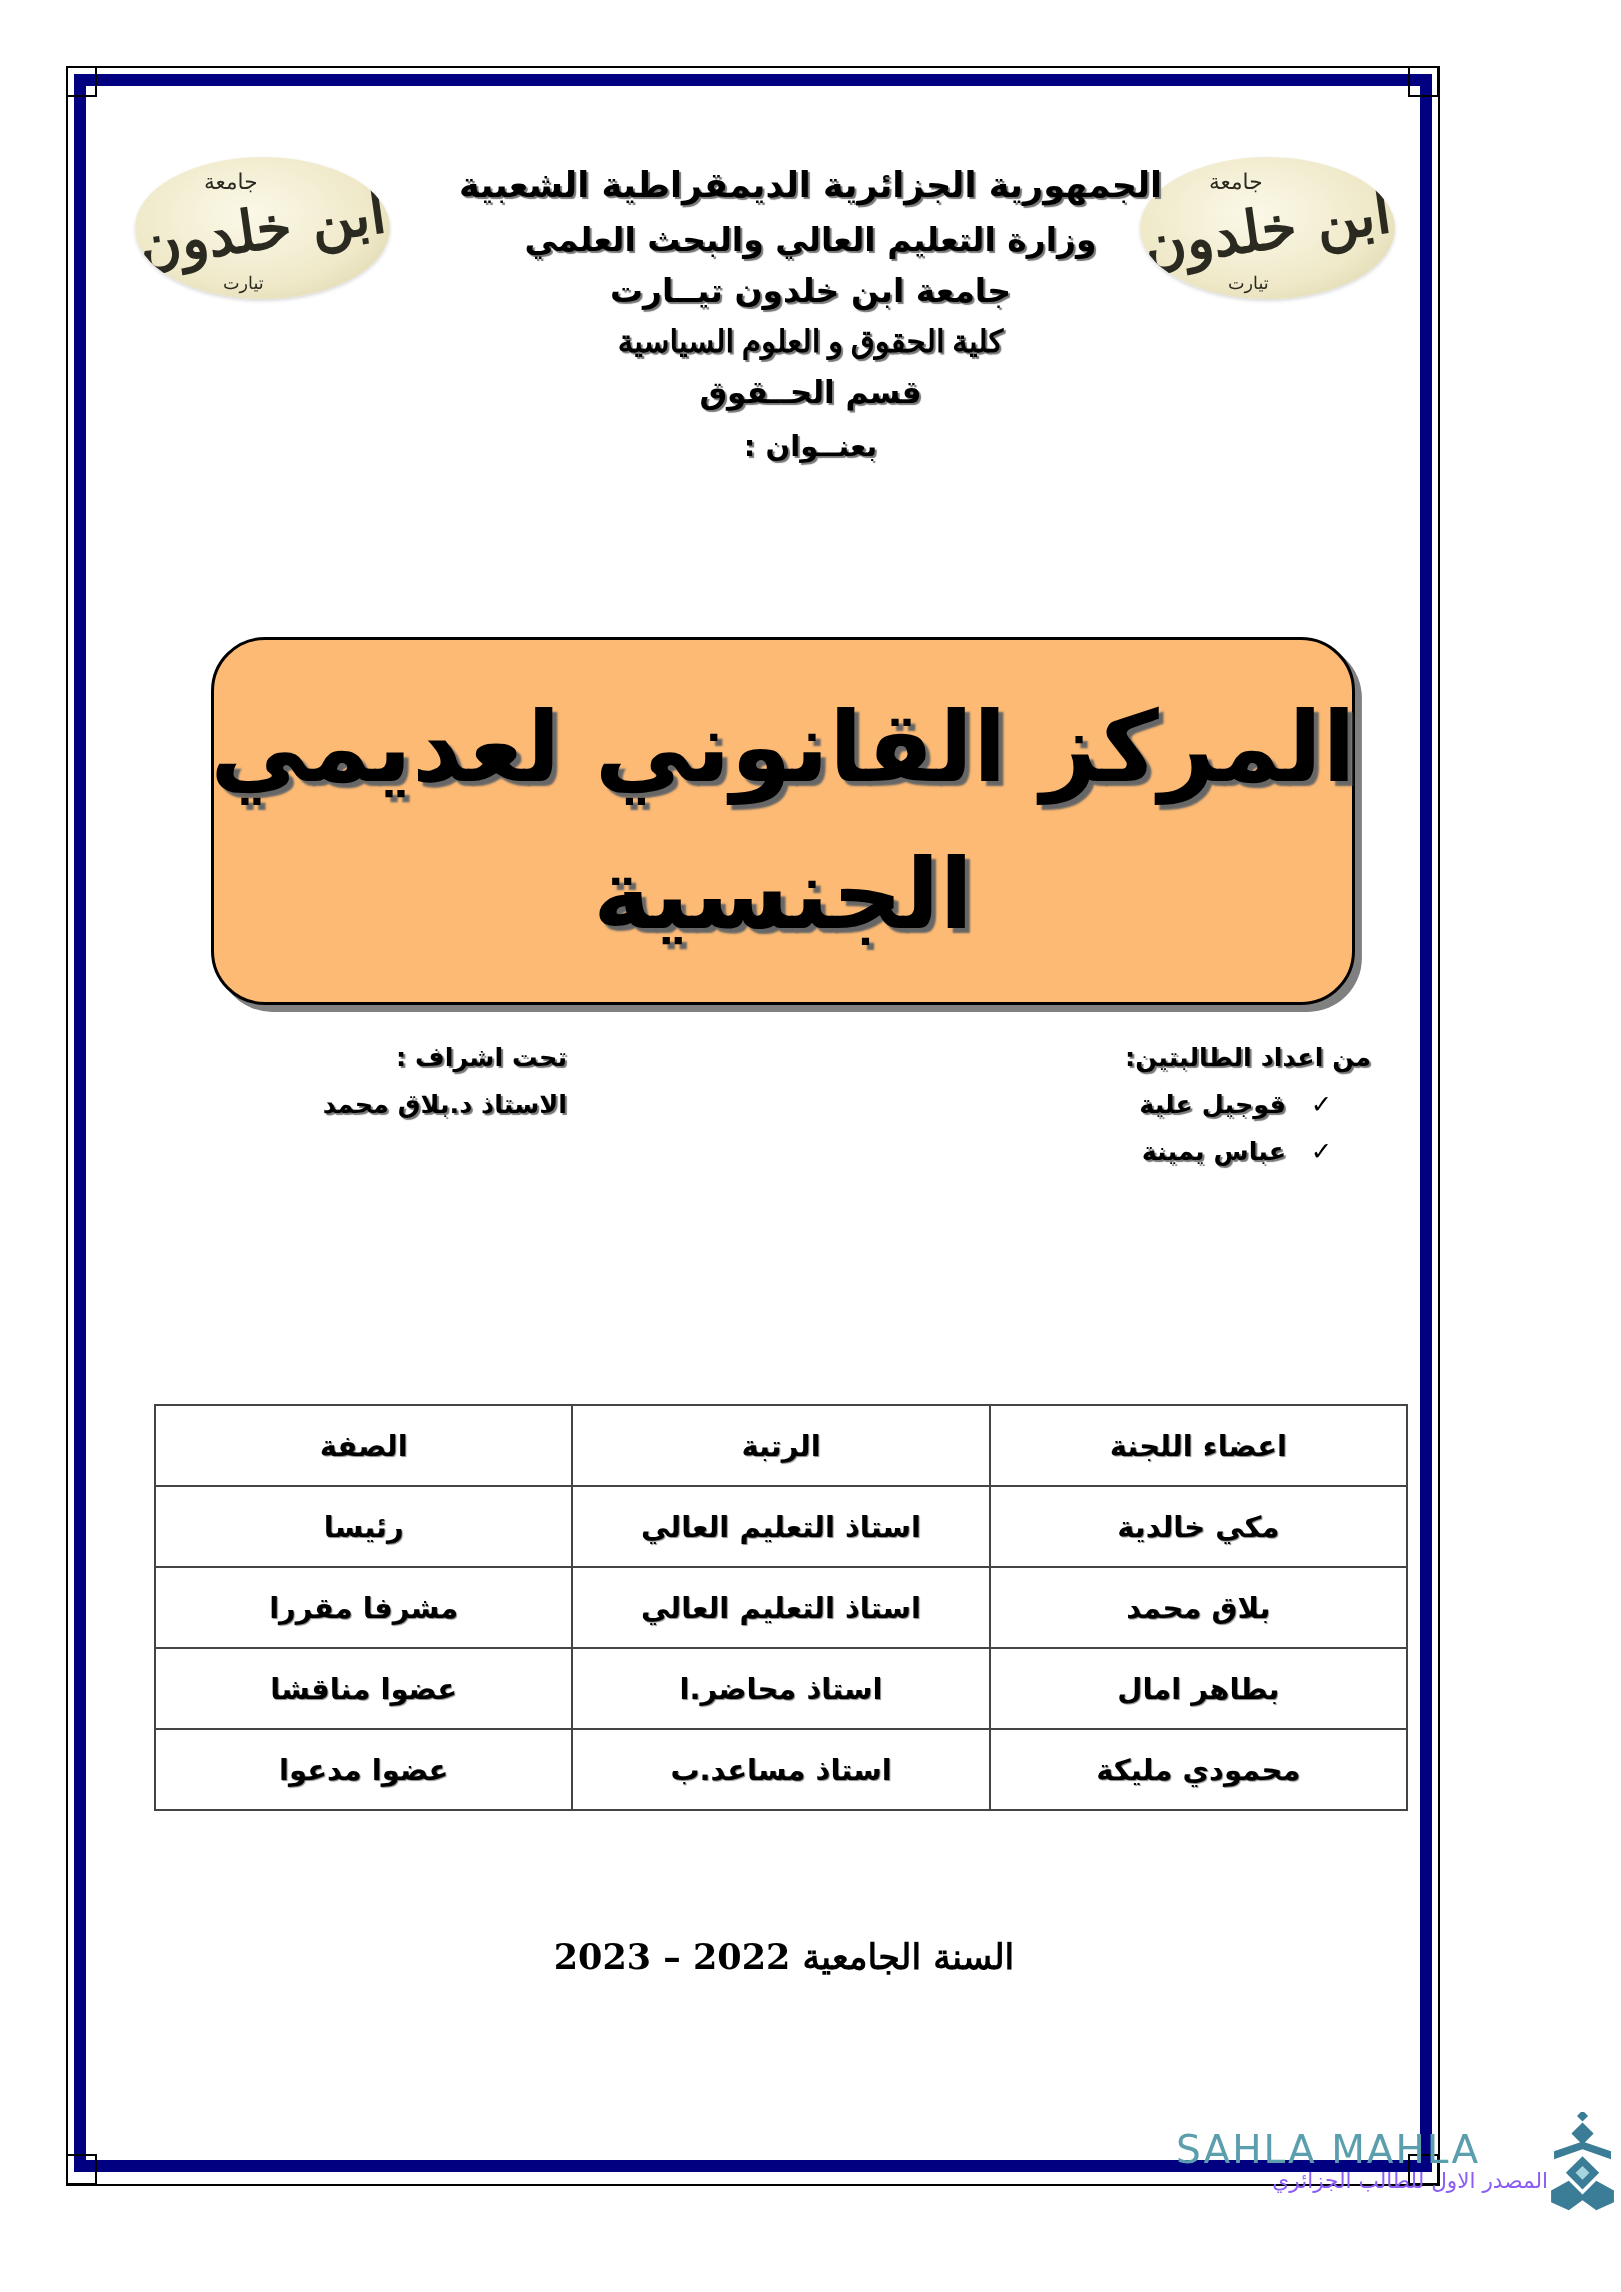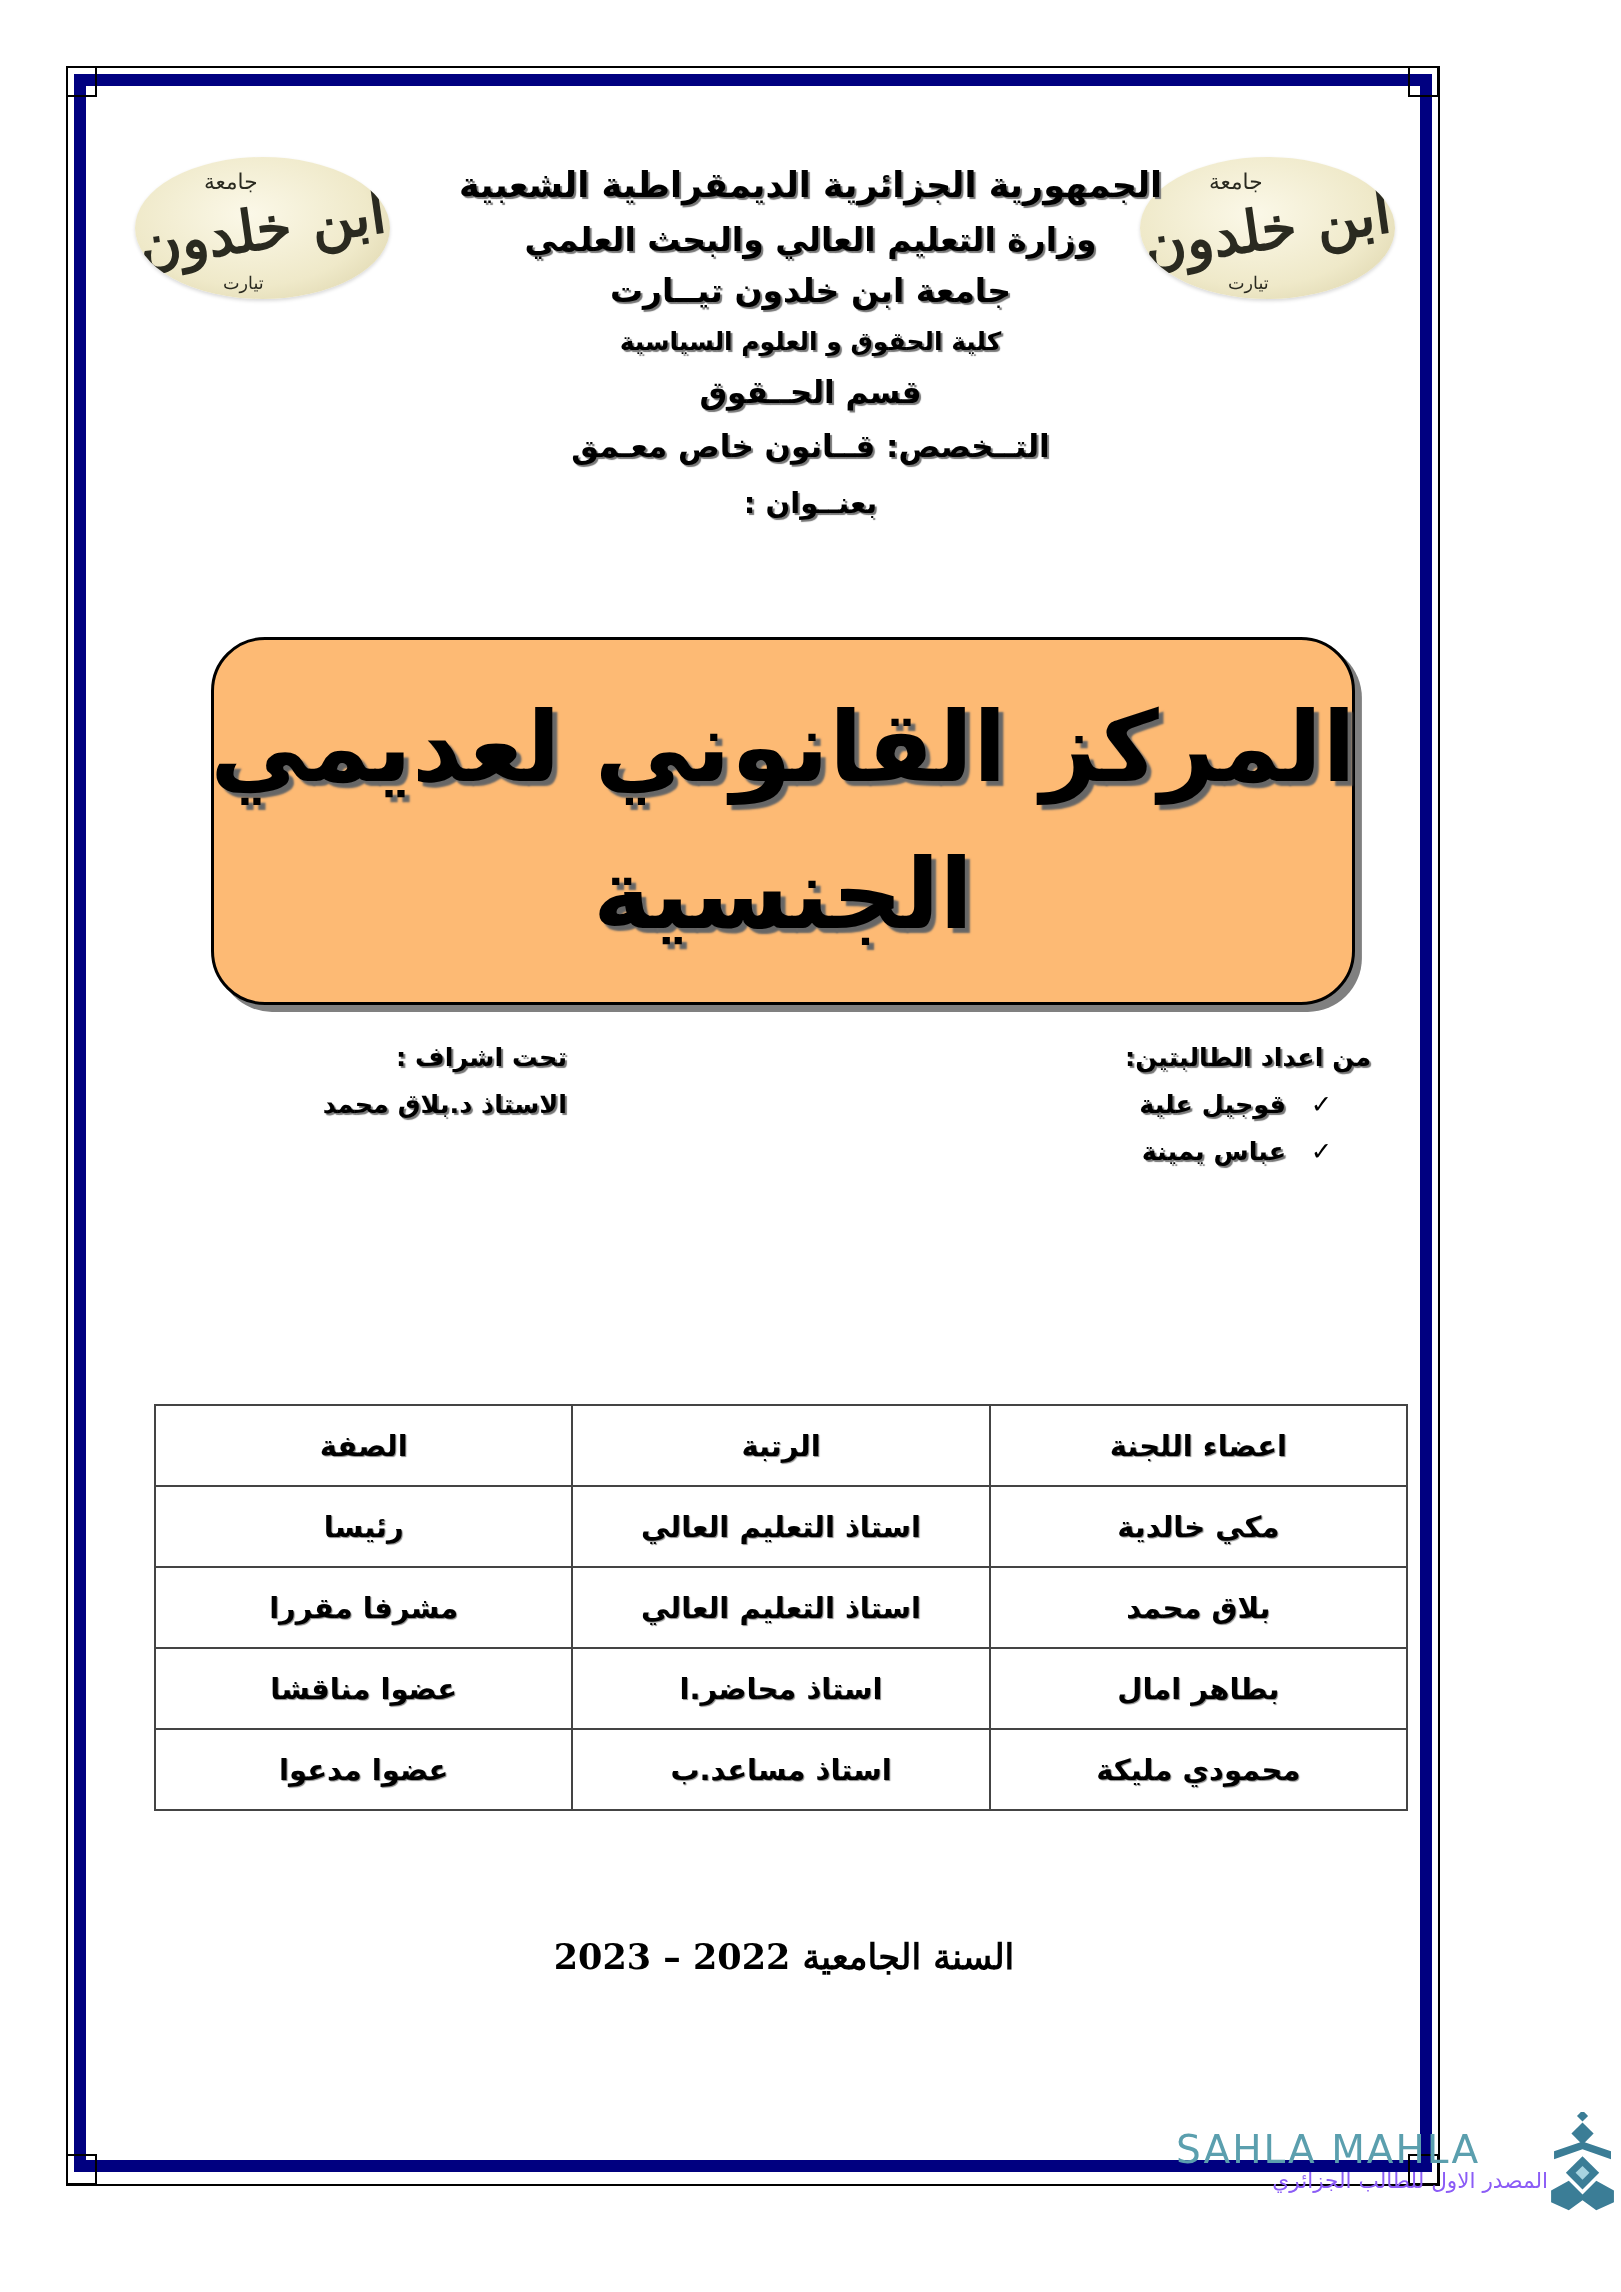--- a/index.html
+++ b/index.html
@@ -104,23 +104,22 @@
 <div class="logo" style="left:1140px;top:157px;">
   <span class="logo-sub" style="top:11.8px;left:69px;">جامعة</span>
   <span class="logo-text">ابن خلدون</span>
   <span class="logo-sub" style="bottom:5.9px;left:88px;font-size:17.6px;">تيارت</span>
 </div>
 
 <div class="header" style="top:157px;">
   <div class="hline" style="font-size:35px;height:57px;line-height:57px;">الجمهورية الجزائرية الديمقراطية الشعبية</div>
   <div class="hline" style="font-size:33px;height:51px;line-height:51px;">وزارة التعليم العالي والبحث العلمي</div>
   <div class="hline" style="font-size:33px;height:51px;line-height:51px;">جامعة ابن خلدون تيــارت</div>
-  <div class="hline" style="font-size:25px;height:51px;line-height:51px;">كلية الحقوق و العلوم السياسية</div>
+  <div class="hline" style="font-size:31px;height:51px;line-height:51px;font-family:Liberation Serif, serif;">كلية الحقوق و العلوم السياسية</div>
   <div class="hline" style="font-size:31px;height:51px;line-height:51px;">قسم الحــقوق</div>
-  <div class="hline" style="font-size:31px;height:57px;line-height:57px;">التــخصص: قــانون خاص معـمق</div>
   <div class="hline" style="font-size:29px;height:57px;line-height:57px;">بعنــوان :</div>
 </div>
 
 <div class="title-box">
   <div class="title-line">المركز القانوني لعديمي</div>
   <div class="title-line">الجنسية</div>
 </div>
 
 <div class="prep" style="right:250px;top:1034px;">
   <div class="row">من اعداد الطالبتين:</div>

